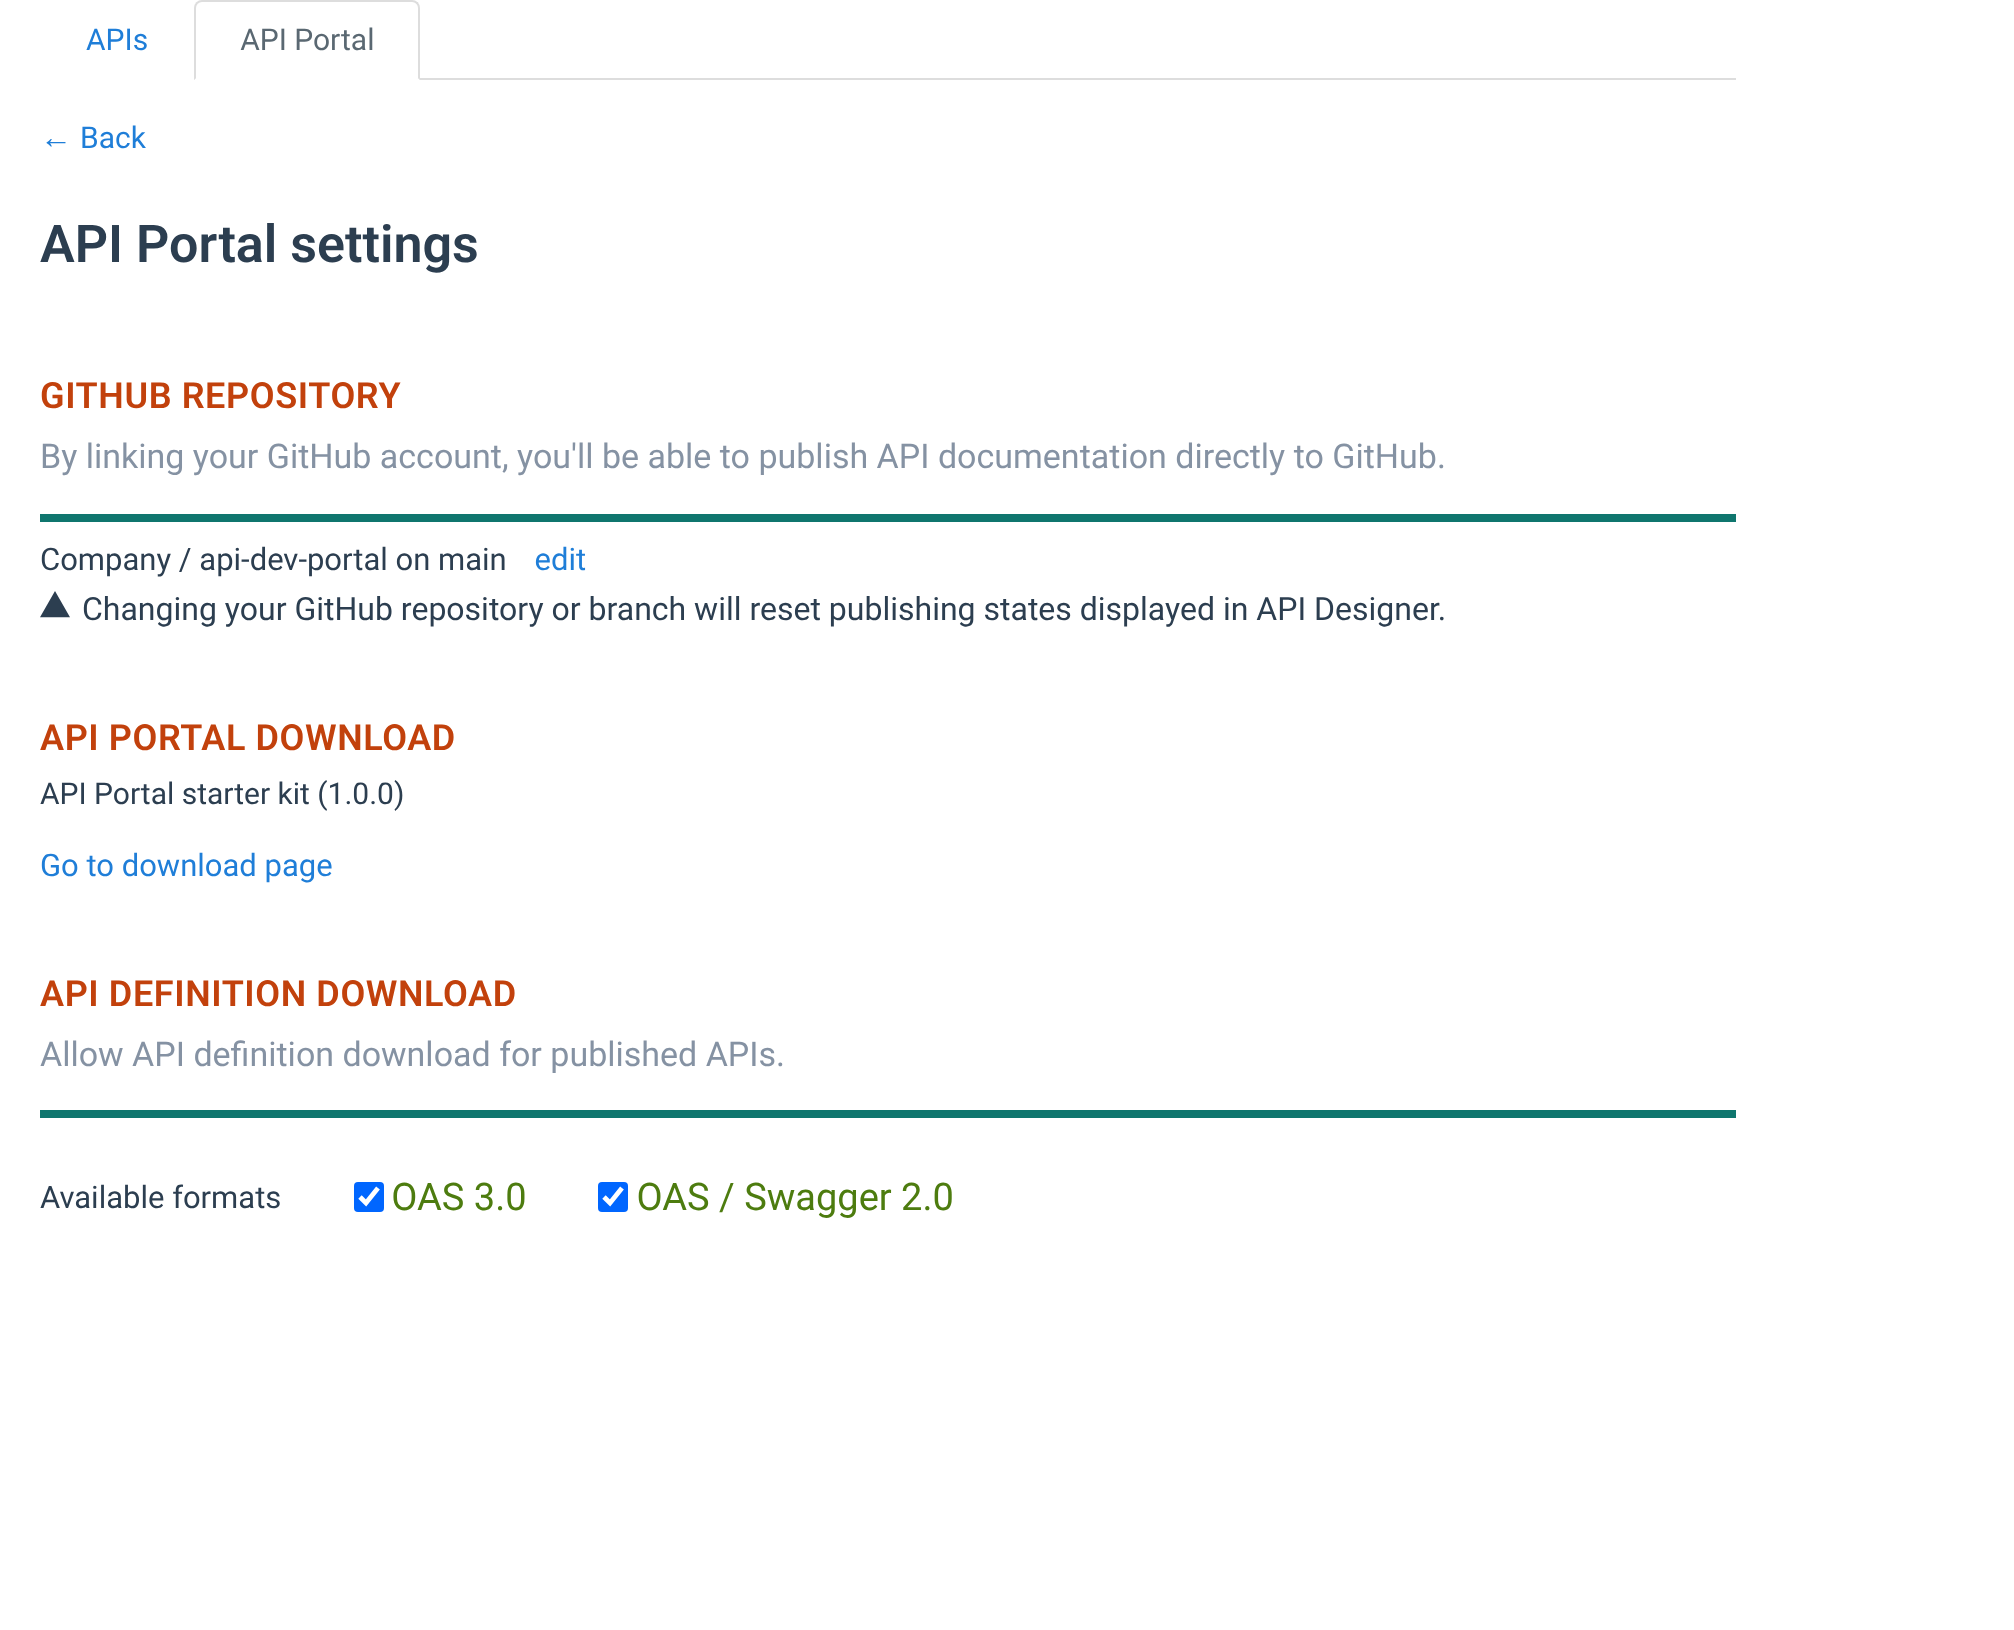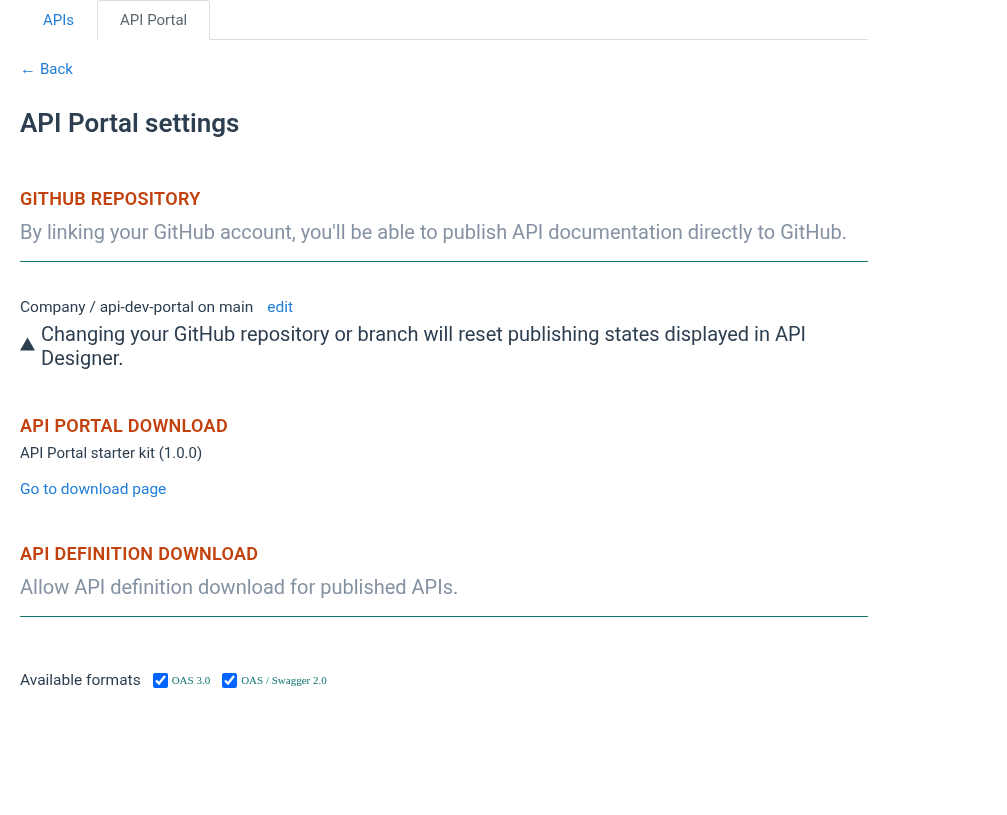--- a/index.html
+++ b/index.html
@@ -62,44 +62,44 @@
     }
     .section-title {
       font-size: 18px;
       font-weight: 600;
       color: #c2410c;
       letter-spacing: 0.3px;
       margin-bottom: 8px;
     }
     .section-desc {
       color: #8592a3;
-      font-size: 20px;
+      font-size: 17px;
       line-height: 1.5;
       padding-bottom: 14px;
-      border-bottom: 1px solid #0f766e;
-      margin-bottom: 36px;
+      border-bottom: 4px solid #0f766e;
+      margin-bottom: 10px;
     }
     .section-desc a {
       color: #1f7ed8;
       text-decoration: none;
     }
     .repo-line {
       font-size: 15.5px;
       color: #2c3e50;
       margin-bottom: 6px;
     }
     .edit-link {
       color: #1f7ed8;
       text-decoration: none;
       margin-left: 10px;
       cursor: pointer;
       margin-top: 40px;
     }
     .warning-line {
-      font-size: 20px;
+      font-size: 16px;
       color: #2c3e50;
       margin-bottom: 6px;
       display: flex;
       align-items: center;
     }
     .warning-icon {
       margin-right: 6px;
       color: #2c3e50;
       font-size: 15px;
     }
@@ -122,43 +122,42 @@
     }
     .download-link {
       color: #1f7ed8;
       text-decoration: none;
       font-size: 15.5px;
       cursor: pointer;
     }
     .formats-row {
       display: flex;
       align-items: center;
-      gap: 12px;
+      gap: 36px;
       padding-top: 18px;
     }
     .formats-label {
       font-size: 15.5px;
       color: #2c3e50;
     }
     .checkbox-group {
       display: flex;
       align-items: center;
       gap: 4px;
     }
     .checkbox-group input[type="checkbox"] {
       width: 15px;
       height: 15px;
       accent-color: #0066ff;
       cursor: pointer;
     }
     .checkbox-group label {
-      font-size: 11px;
-      color: #0f766e;
-      cursor: pointer;
-      font-family: Liberation Serif, serif;
+      font-size: 19px;
+      color: #4d7c0f;
+      cursor: pointer;
     }
   </style>
 </head>
 <body>
 
 <div class="container">
   <div class="tabs">
     <div class="tab">APIs</div>
     <div class="tab active">API Portal</div>
   </div>

